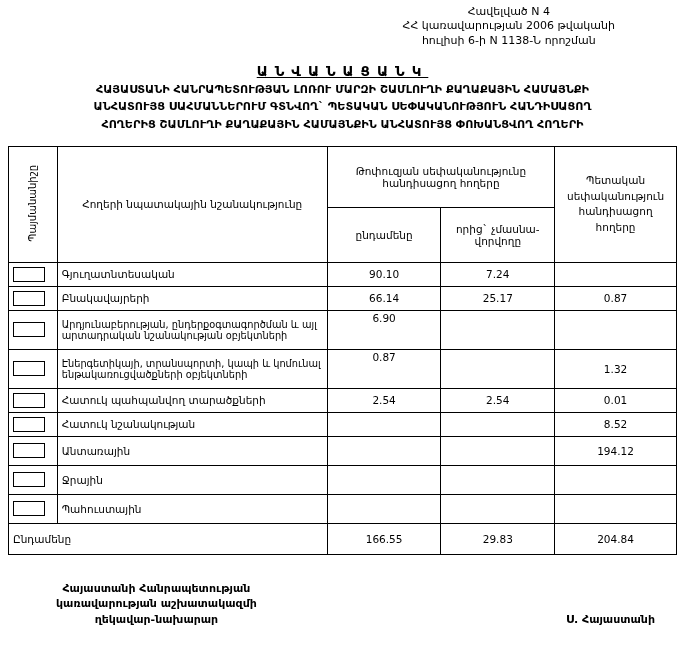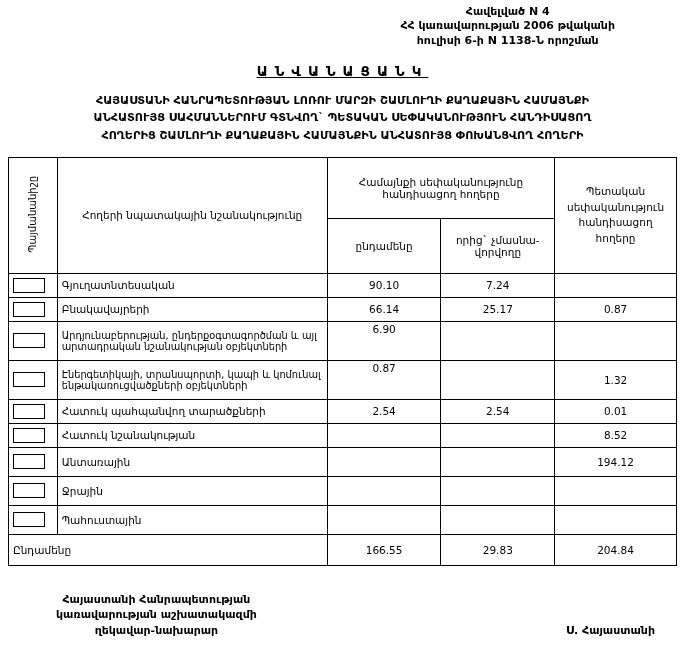--- a/index.html
+++ b/index.html
@@ -5,28 +5,28 @@
   html,body{margin:0;padding:0;background:#fff;}
   body{
     width:685px;height:658px;overflow:hidden;color:#000;
     font-family:"DejaVu Sans", sans-serif;
     -webkit-font-smoothing:antialiased;
   }
   .page{padding:5px 8px 0 8px;}
 
   .annex{
     width:fit-content;margin-left:auto;margin-right:62px;
-    text-align:center;font-weight:bold;font-size:11px;line-height:1.3;
+    text-align:center;font-weight:normal;font-size:11px;line-height:1.3;
   }
   .doc-title{
     margin-top:15px;text-align:center;font-weight:bold;
     font-size:13.5px;letter-spacing:7px;text-decoration:underline;
   }
   .doc-subtitle{
-    margin-top:13px;text-align:center;font-weight:bold;
+    margin-top:2px;text-align:center;font-weight:bold;
     font-size:11.2px;line-height:1.55;
   }
 
   table.land{
     border-collapse:collapse;table-layout:fixed;
     width:669px;margin-top:13px;
   }
   table.land td, table.land th{
     border:1px solid #000;font-size:10.5px;font-weight:normal;
     padding:1px 4px;vertical-align:middle;overflow:hidden;
@@ -91,21 +91,21 @@
         <col class="c-num1">
         <col class="c-num2">
         <col class="c-state">
     </colgroup>
     <thead>
       <tr>
         <th rowspan="2" class="center">
           <span class="vertical">Պայմանանիշը</span>
         </th>
         <th rowspan="2" class="center purpose-hd">Հողերի նպատակային նշանակությունը</th>
-        <th colspan="2" class="center group-hd">Համայնքի սեփականությունը հանդիսացող հողերը</th>
+        <th colspan="2" class="center group-hd">Թոփուզյան սեփականությունը հանդիսացող հողերը</th>
         <th rowspan="2" class="center state-hd">Պետական սեփականություն հանդիսացող հողերը</th>
       </tr>
       <tr>
         <th class="center sub-hd">ընդամենը</th>
         <th class="center sub-hd">որից` չմասնա-վորվողը</th>
       </tr>
     </thead>
     <tbody>
       <tr class="r-std">
         <td class="sym-cell"><span class="symbox"></span></td>

